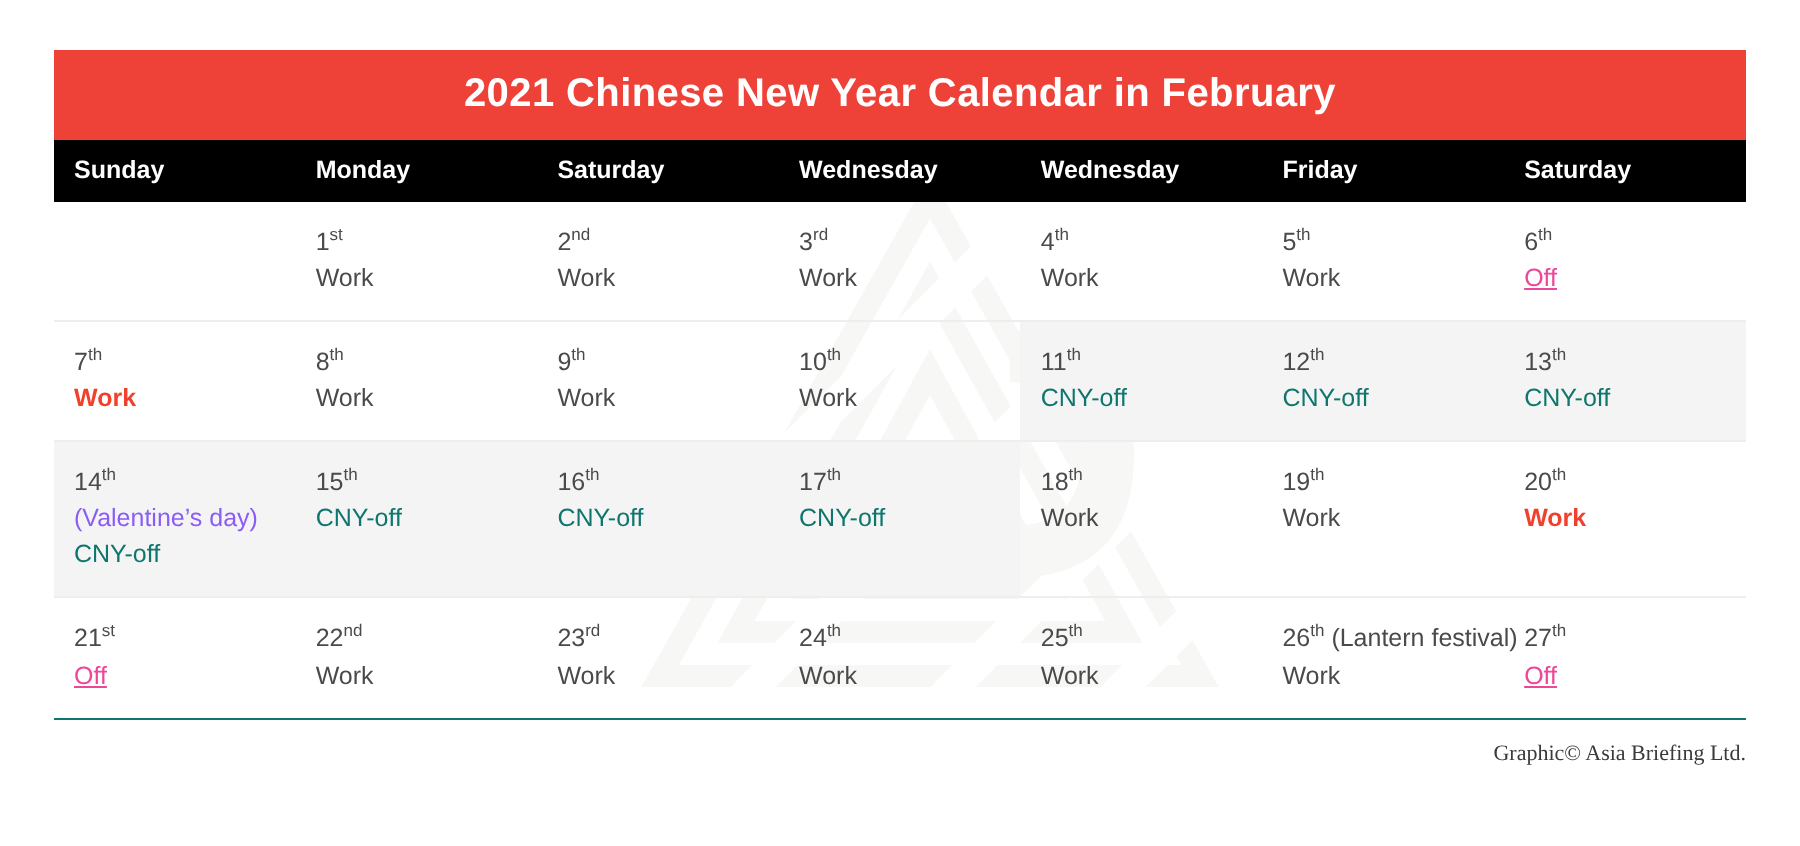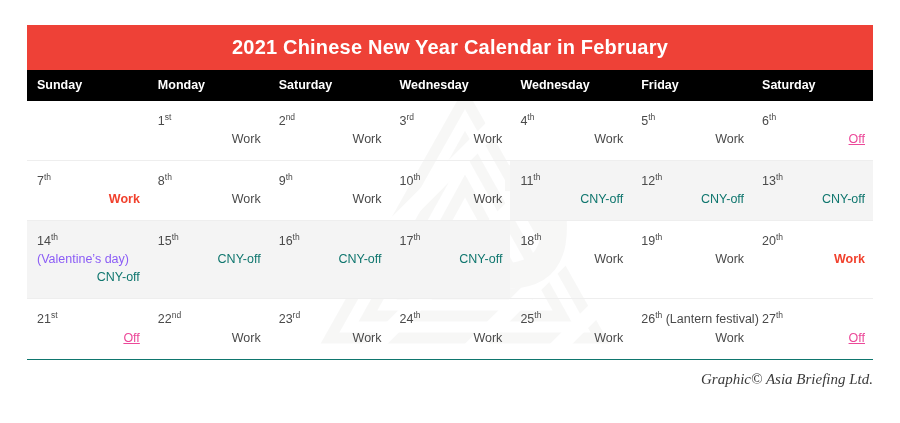--- a/index.html
+++ b/index.html
@@ -82,35 +82,33 @@
     font-size: 8.5px;
     vertical-align: super;
     line-height: 0;
   }
   .note {
     display: block;
     color: #8b5cf6;
   }
   .status {
     display: block;
-    text-align: right;
   }
   .status.work { color: #4a4a4a; }
   .status.off { color: #ec4899; text-decoration: underline; }
   .status.cny { color: #0f766e; }
   .status.redwork { color: #f1412d; font-weight: bold; }
   .credit {
     position: relative;
     z-index: 2;
     width: 846px;
     margin: 0 auto;
     text-align: right;
     font-family: "Liberation Serif", serif;
-    font-style: italic;
-    font-size: 15px;
+    font-size: 11px;
     color: #3a3a3a;
     padding-top: 11px;
   }
 </style>
 </head>
 <body>
 
 <div class="page">
 
   <svg class="watermark" viewBox="0 0 330 330" aria-hidden="true">

